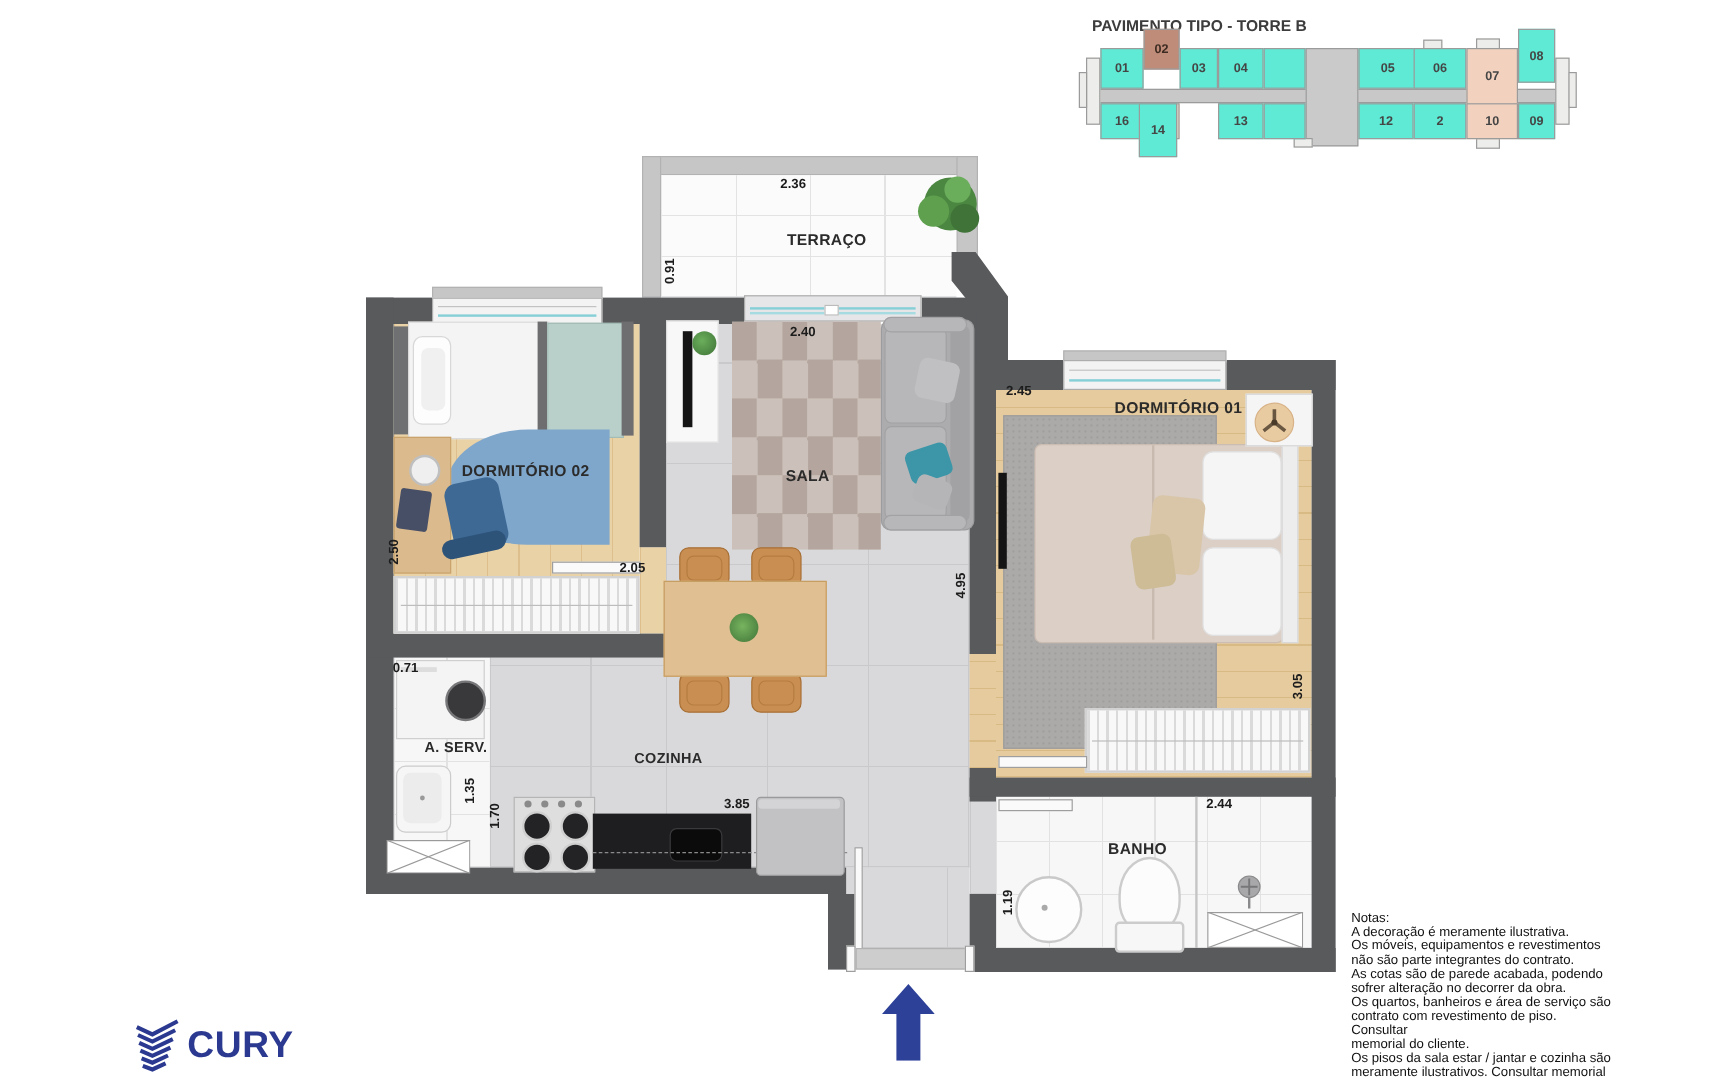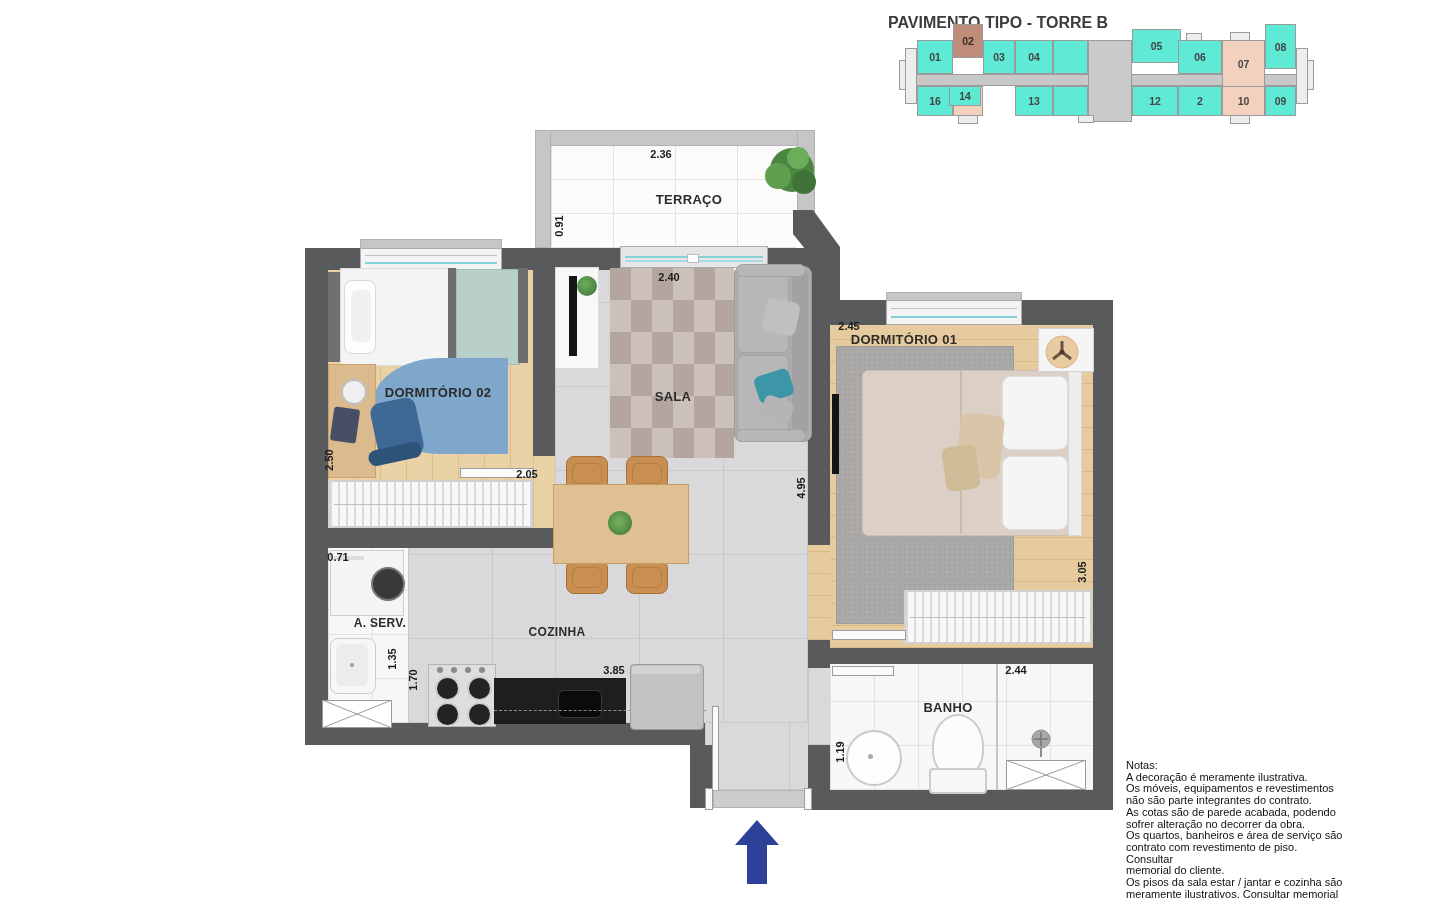--- a/index.html
+++ b/index.html
@@ -28,21 +28,21 @@
   .win{position:absolute;background:#F3F3F3;border:1px solid #ADADAD;box-sizing:border-box;}
   .glass{position:absolute;left:4px;right:4px;height:2px;background:#85CFD7;}
   .gbar{position:absolute;left:4px;right:4px;height:1px;background:#C2C2C2;}
   .leaf{position:absolute;background:#FAFAFA;border:1px solid #9E9E9E;box-sizing:border-box;}
   
   .dim{position:absolute;width:44px;font-size:11px;font-weight:bold;color:#1C1C1C;
        text-align:center;white-space:nowrap;}
   .dim.v{transform:rotate(-90deg);transform-origin:center;}
   .rlabel{position:absolute;width:140px;font-size:13px;font-weight:bold;color:#2B2B2B;
        text-align:center;white-space:nowrap;letter-spacing:.3px;}
-  .kp-title{position:absolute;left:888px;top:14px;font-size:16px;font-weight:bold;color:#3C3C3C;}
+  .kp-title{position:absolute;left:910px;top:14px;font-size:13px;font-weight:bold;color:#3C3C3C;}
   .kpc{position:absolute;background:#5eead4;border:1px solid #9B9B9B;box-sizing:border-box;
        display:flex;align-items:center;justify-content:center;
        font-size:10.5px;font-weight:bold;color:#454545;}
   .kpc.sel{background:#BE8C79;color:#3D2B22;}
   .kpc.hl{background:#F2D2BE;}
   .kpx{position:absolute;background:#EDEDEC;border:1px solid #9B9B9B;box-sizing:border-box;}
   .kp-corr{position:absolute;background:#C8C8C8;border:1px solid #9B9B9B;box-sizing:border-box;}
   .kp-core{position:absolute;background:#CACACA;border:1px solid #9B9B9B;box-sizing:border-box;}
   
   .notes{position:absolute;left:1126px;top:760px;width:220px;font-size:11px;line-height:11.7px;color:#111;}
@@ -73,28 +73,28 @@
     <div class="kpx" style="left:958px;top:115px;width:20px;height:9px"></div>
     <div class="kpx" style="left:1230px;top:115px;width:20px;height:9px"></div>
     <div class="kpx" style="left:1186px;top:33px;width:16px;height:8px"></div>
     <div class="kpx" style="left:1078px;top:115px;width:16px;height:8px"></div>
 
     <div class="kpc" style="left:917px;top:40px;width:36px;height:34px">01</div>
     <div class="kpc sel" style="left:953px;top:24px;width:30px;height:34px">02</div>
     <div class="kpc" style="left:983px;top:40px;width:32px;height:34px">03</div>
     <div class="kpc" style="left:1015px;top:40px;width:38px;height:34px">04</div>
     <div class="kpc" style="left:1053px;top:40px;width:35px;height:34px"></div>
-    <div class="kpc" style="left:1132px;top:29px;width:49px;height:34px">05</div>
+    <div class="kpc" style="left:1132px;top:40px;width:49px;height:34px">05</div>
     <div class="kpc" style="left:1178px;top:40px;width:44px;height:34px">06</div>
     <div class="kpc hl" style="left:1222px;top:40px;width:43px;height:48px">07</div>
     <div class="kpc" style="left:1265px;top:24px;width:31px;height:45px">08</div>
 
     <div class="kpc" style="left:917px;top:86px;width:36px;height:30px">16</div>
     <div class="kpc hl" style="left:953px;top:86px;width:30px;height:30px">15</div>
-    <div class="kpc" style="left:949px;top:86px;width:32px;height:20px">14</div>
+    <div class="kpc" style="left:949px;top:86px;width:32px;height:45px">14</div>
     <div class="kpc" style="left:1015px;top:86px;width:38px;height:30px">13</div>
     <div class="kpc" style="left:1053px;top:86px;width:35px;height:30px"></div>
     <div class="kpc" style="left:1132px;top:86px;width:46px;height:30px">12</div>
     <div class="kpc" style="left:1178px;top:86px;width:44px;height:30px">2</div>
     <div class="kpc hl" style="left:1222px;top:86px;width:43px;height:30px">10</div>
     <div class="kpc" style="left:1265px;top:86px;width:31px;height:30px">09</div>
   </div>
 
   <div>
 
@@ -271,21 +271,21 @@
     <svg class="abs" style="left:1006px;top:760px" width="80" height="30" viewBox="0 0 80 30">
       <rect x="0.5" y="0.5" width="79" height="29" fill="#FFF" stroke="#9A9A9A"></rect>
       <line x1="0" y1="0" x2="80" y2="30" stroke="#9A9A9A"></line>
         <line x1="80" y1="0" x2="0" y2="30" stroke="#9A9A9A"></line>
     </svg>
     <div class="leaf" style="left:832px;top:666px;width:62px;height:10px"></div>
 
     <div class="rlabel" style="left:619px;top:192px">TERRAÇO</div>
     <div class="rlabel" style="left:603px;top:389px">SALA</div>
     <div class="rlabel" style="left:368px;top:385px">DORMITÓRIO 02</div>
-    <div class="rlabel" style="left:834px;top:332px">DORMITÓRIO 01</div>
+    <div class="rlabel" style="left:912px;top:332px">DORMITÓRIO 01</div>
     <div class="rlabel" style="left:310px;top:616px;font-size:12px">A. SERV.</div>
     <div class="rlabel" style="left:487px;top:625px;font-size:12px">COZINHA</div>
     <div class="rlabel" style="left:878px;top:700px">BANHO</div>
 
     <div class="dim" style="left:639px;top:148px">2.36</div>
     <div class="dim v" style="left:537px;top:220px">0.91</div>
     <div class="dim" style="left:647px;top:271px">2.40</div>
     <div class="dim v" style="left:779px;top:482px">4.95</div>
     <div class="dim v" style="left:307px;top:454px">2.50</div>
     <div class="dim" style="left:505px;top:468px">2.05</div>
@@ -296,20 +296,33 @@
     <div class="dim v" style="left:391px;top:674px">1.70</div>
     <div class="dim" style="left:592px;top:664px">3.85</div>
     <div class="dim" style="left:994px;top:664px">2.44</div>
     <div class="dim v" style="left:818px;top:746px">1.19</div>
   </div>
 
   <svg class="abs" style="left:735px;top:820px" width="44" height="64" viewBox="0 0 44 64">
     <polygon points="22,0 0,25 12,25 12,64 32,64 32,25 44,25" fill="#2E4199"></polygon>
   </svg>
 
+  <div class="logo">
+    <svg width="42" height="46" viewBox="0 0 42 46">
+      <g fill="none" stroke="#2B3A90" stroke-width="3.4" stroke-linecap="butt">
+        <path d="M4,8 L17,14 L38,3"></path>
+        <path d="M5,14.5 L17,20 L36,10.5"></path>
+        <path d="M6,21 L17,26 L34,18"></path>
+        <path d="M7,27.5 L17,31.8 L32,25"></path>
+        <path d="M8,34 L17,37.6 L30,31.6"></path>
+        <path d="M9,40.2 L17,43.2 L28,38.2"></path>
+      </g>
+    </svg>
+    <span>CURY</span>
+  </div>
 
   <div class="notes">
     <div>Notas:</div>
     <div>A decoração é meramente ilustrativa.</div>
     <div>Os móveis, equipamentos e revestimentos</div>
     <div>não são parte integrantes do contrato.</div>
     <div>As cotas são de parede acabada, podendo</div>
     <div>sofrer alteração no decorrer da obra.</div>
     <div>Os quartos, banheiros e área de serviço são</div>
     <div>contrato com revestimento de piso. Consultar</div>

